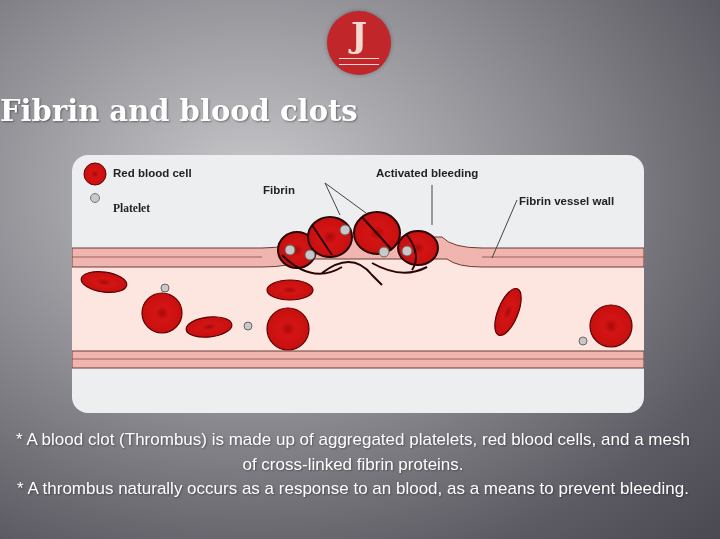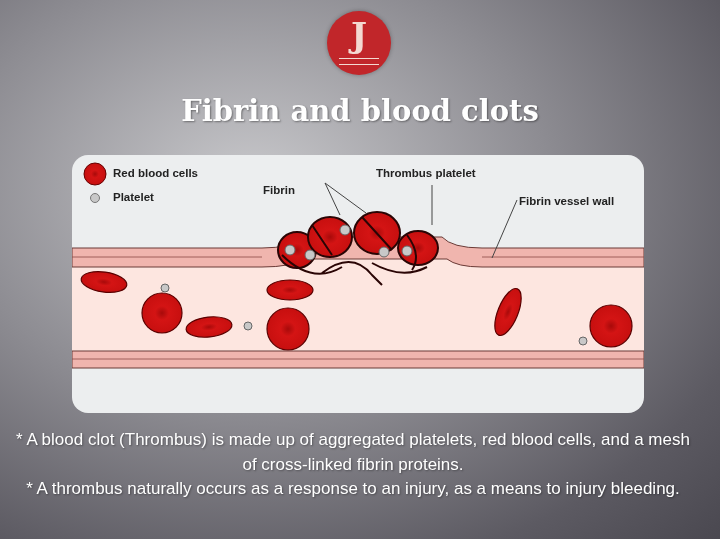--- a/index.html
+++ b/index.html
@@ -3,21 +3,21 @@
 <meta charset="utf-8">
 <style>
 html,body{margin:0;padding:0;}
 body{width:720px;height:539px;overflow:hidden;position:relative;
  background:radial-gradient(ellipse at 35% 35%, #c9c9cc 0%, #8d8c92 45%, #5c5a62 80%, #4a4850 100%);
  font-family:"DejaVu Sans","Liberation Sans",sans-serif;}
 .logo{position:absolute;left:327px;top:11px;width:64px;height:64px;border-radius:50%;background:#c1262a;
  box-shadow:0 0 4px rgba(0,0,0,0.3);}
 .logo-j{position:absolute;left:0;right:0;top:4px;text-align:center;color:#f4d9d2;font-family:"DejaVu Serif",serif;font-size:34px;font-weight:bold;}
 .logo-txt{position:absolute;left:12px;right:12px;top:47px;height:5px;border-top:1px solid #f4d9d2;border-bottom:1px solid #f4d9d2;}
-.title{position:absolute;left:0;right:0;top:94px;text-align:center;color:#fff;font-family:"DejaVu Serif","Liberation Serif",serif;font-size:29px;font-weight:bold;text-shadow:1px 1px 2px rgba(0,0,0,0.4);}
+.title{position:absolute;left:0;right:0;top:94px;text-align:left;color:#fff;font-family:"DejaVu Serif","Liberation Serif",serif;font-size:29px;font-weight:bold;text-shadow:1px 1px 2px rgba(0,0,0,0.4);}
 .panel{position:absolute;left:72px;top:155px;width:572px;height:258px;border-radius:16px;background:#eceeef;overflow:hidden;}
 .caption{position:absolute;left:14px;right:28px;top:428px;text-align:center;color:#fff;font-family:"Liberation Sans",sans-serif;font-size:17px;line-height:24.5px;text-shadow:1px 1px 2px rgba(0,0,0,0.35);}
 .caption p{margin:0;}
 .lbl{position:absolute;font-size:11.5px;color:#222;font-family:"Liberation Sans",sans-serif;font-weight:bold;white-space:nowrap;}
 </style>
 </head>
 <body>
 
 <div class="logo">
   <div class="logo-j">J</div>
@@ -76,23 +76,23 @@
       <circle cx="216" cy="174" r="21"></circle>
       <ellipse cx="436" cy="157" rx="10" ry="25" transform="rotate(22 436 157)"></ellipse>
       <circle cx="539" cy="171" r="21"></circle>
     </g>
     <g fill="#c8c8c8" stroke="#666" stroke-width="1">
       <circle cx="93" cy="133" r="4"></circle>
         <circle cx="176" cy="171" r="4"></circle>
         <circle cx="511" cy="186" r="4"></circle>
     </g>
   </svg>
-  <div class="lbl" style="left:41px;top:12px;">Red blood cells</div>
-  <div class="lbl" style="left:41px;top:36px;">Platelet</div>
+  <div class="lbl" style="left:41px;top:12px;">Red blood cell</div>
+  <div class="lbl" style="left:41px;top:47px;font-family:Liberation Serif, serif;">Platelet</div>
   <div class="lbl" style="left:191px;top:12px;margin-top:17px;">Fibrin</div>
-  <div class="lbl" style="left:304px;top:12px;">Thrombus platelet</div>
+  <div class="lbl" style="left:304px;top:12px;">Activated bleeding</div>
   <div class="lbl" style="left:447px;top:40px;">Fibrin vessel wall</div>
 </div>
 
 <div class="caption">
   <p>* A blood clot (Thrombus) is made up of aggregated platelets, red blood cells, and a mesh of cross-linked fibrin proteins.</p>
-  <p>* A thrombus naturally occurs as a response to an injury, as a means to injury bleeding.</p>
+  <p>* A thrombus naturally occurs as a response to an blood, as a means to prevent bleeding.</p>
 </div>
 
 </body></html>

